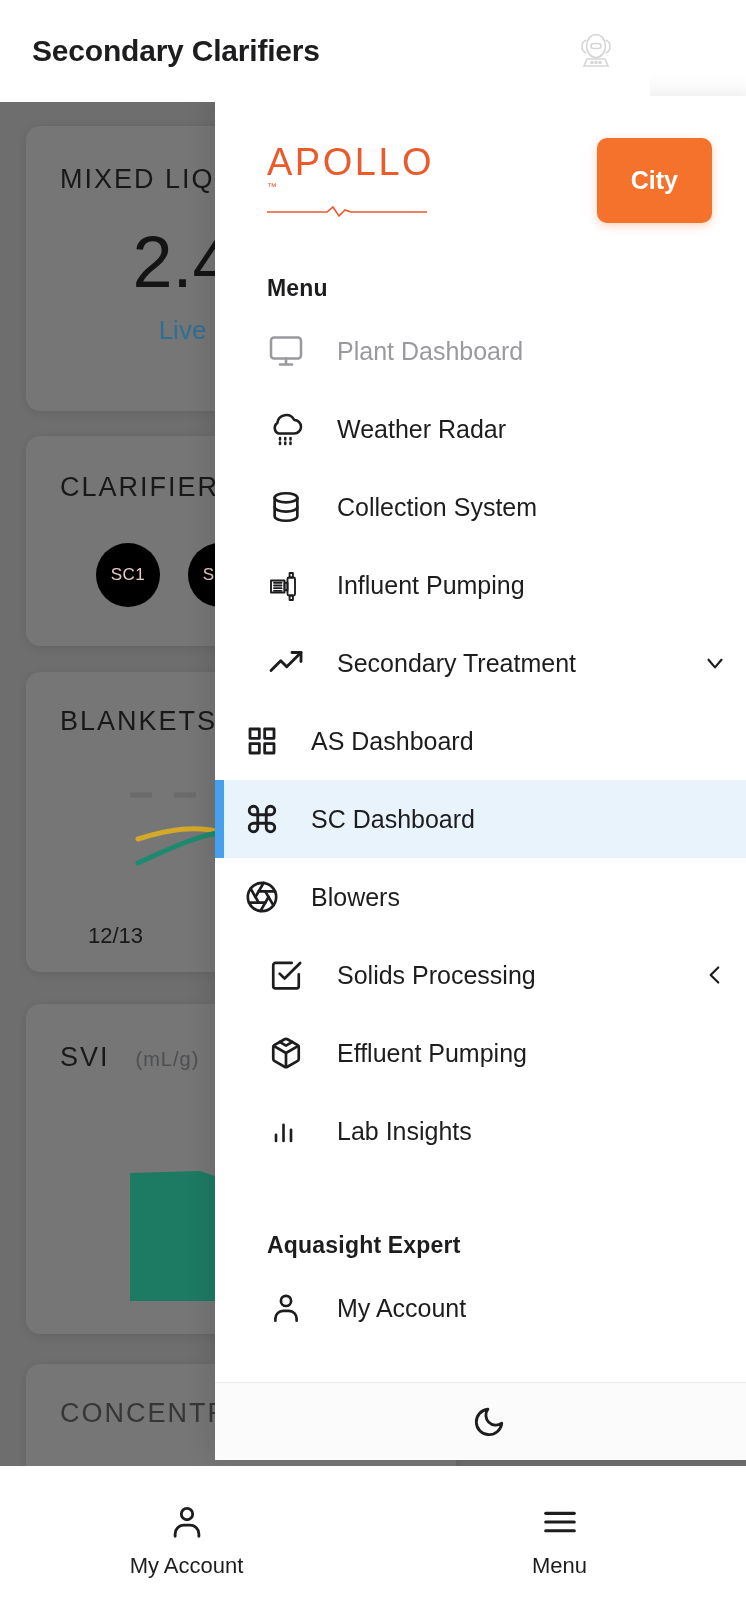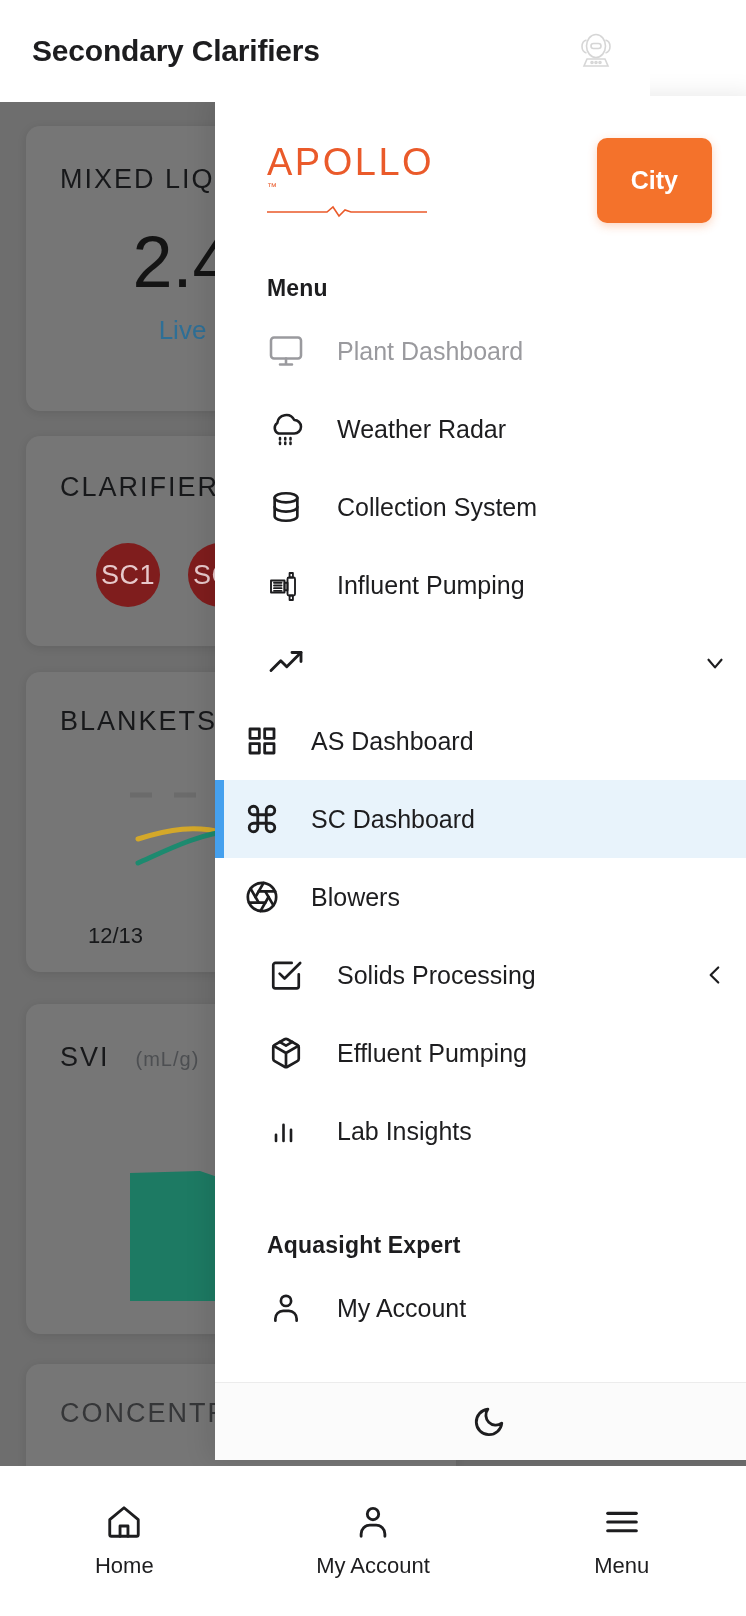--- a/index.html
+++ b/index.html
@@ -72,24 +72,24 @@
   }
   .mlss-live {
     font-size: 26px; color: #2e6f96; font-weight: 500;
     text-align: center; width: 245px; margin-top: 12px;
   }
 
   #card-clar { top: 334px; height: 210px; padding: 36px 0 0 34px; }
   .clar-dots { display: flex; gap: 28px; margin-top: 40px; margin-left: 36px; }
   .clar-dot {
     width: 64px; height: 64px; border-radius: 50%;
-    background: #7f1d1d;
+    background: #000000;
     color: #e7c9cb;
     display: flex; align-items: center; justify-content: center;
-    font-size: 27px; letter-spacing: .5px;
+    font-size: 17px; letter-spacing: .5px;
   }
 
   #card-blank { top: 570px; height: 300px; padding: 34px 0 0 34px; }
   .chart-wrap { position: relative; margin-top: 34px; width: 400px; height: 140px; }
   .date-lbl { font-size: 22px; color: #17181a; margin-top: 12px; margin-left: 28px; }
 
   #card-svi { top: 902px; height: 330px; padding: 38px 0 0 34px; }
   .svi-title-row { display: flex; align-items: baseline; gap: 26px; }
 
   #card-conc { top: 1262px; height: 200px; padding: 34px 0 0 34px; }
@@ -328,20 +328,21 @@
           <span class="nav-label">Influent Pumping</span>
         </div>
 
         <div class="nav-item">
           <span class="ico">
             <svg width="36" height="36" viewBox="0 0 24 24" fill="none" stroke="#1d1d1f" stroke-width="1.9" stroke-linecap="round" stroke-linejoin="round">
               <polyline points="2,17 8.5,10.5 12.5,14.5 22,5"></polyline>
               <polyline points="16,5 22,5 22,11"></polyline>
             </svg>
           </span>
+          <span class="nav-label">Secondary Treatment</span>
           <span class="chev">
             <svg width="26" height="26" viewBox="0 0 24 24" fill="none" stroke="currentColor" stroke-width="2" stroke-linecap="round" stroke-linejoin="round">
               <polyline points="6,9 12,16 18,9"></polyline>
             </svg>
           </span>
         </div>
 
         <div class="nav-item sub">
           <span class="ico">
             <svg width="32" height="32" viewBox="0 0 24 24" fill="none" stroke="#1d1d1f" stroke-width="2.1" stroke-linejoin="round">
@@ -436,29 +437,20 @@
     <div class="drawer-footer">
       <div class="moon-btn">
         <svg width="34" height="34" viewBox="0 0 24 24" fill="none" stroke="#1d1d1f" stroke-width="2" stroke-linecap="round" stroke-linejoin="round">
           <path d="M21 12.8A9 9 0 1 1 11.2 3a7 7 0 0 0 9.8 9.8z"></path>
         </svg>
       </div>
     </div>
   </div>
 
   <div class="bottomnav">
-    <div class="bn-item">
-      <span>
-        <svg width="38" height="38" viewBox="0 0 24 24" fill="none" stroke="#1d1d1f" stroke-width="1.8" stroke-linecap="round" stroke-linejoin="round">
-          <path d="M3 10.5 12 3l9 7.5V20a1 1 0 0 1-1 1H4a1 1 0 0 1-1-1z"></path>
-          <path d="M9.5 21v-6.5h5V21"></path>
-        </svg>
-      </span>
-      <span class="bn-label">Home</span>
-    </div>
     <div class="bn-item">
       <span>
         <svg width="38" height="38" viewBox="0 0 24 24" fill="none" stroke="#1d1d1f" stroke-width="1.8" stroke-linecap="round" stroke-linejoin="round">
           <circle cx="12" cy="7" r="3.6"></circle>
           <path d="M4.5 21v-1.5A5.5 5.5 0 0 1 10 14h4a5.5 5.5 0 0 1 5.5 5.5V21"></path>
         </svg>
       </span>
       <span class="bn-label">My Account</span>
     </div>
     <div class="bn-item">

